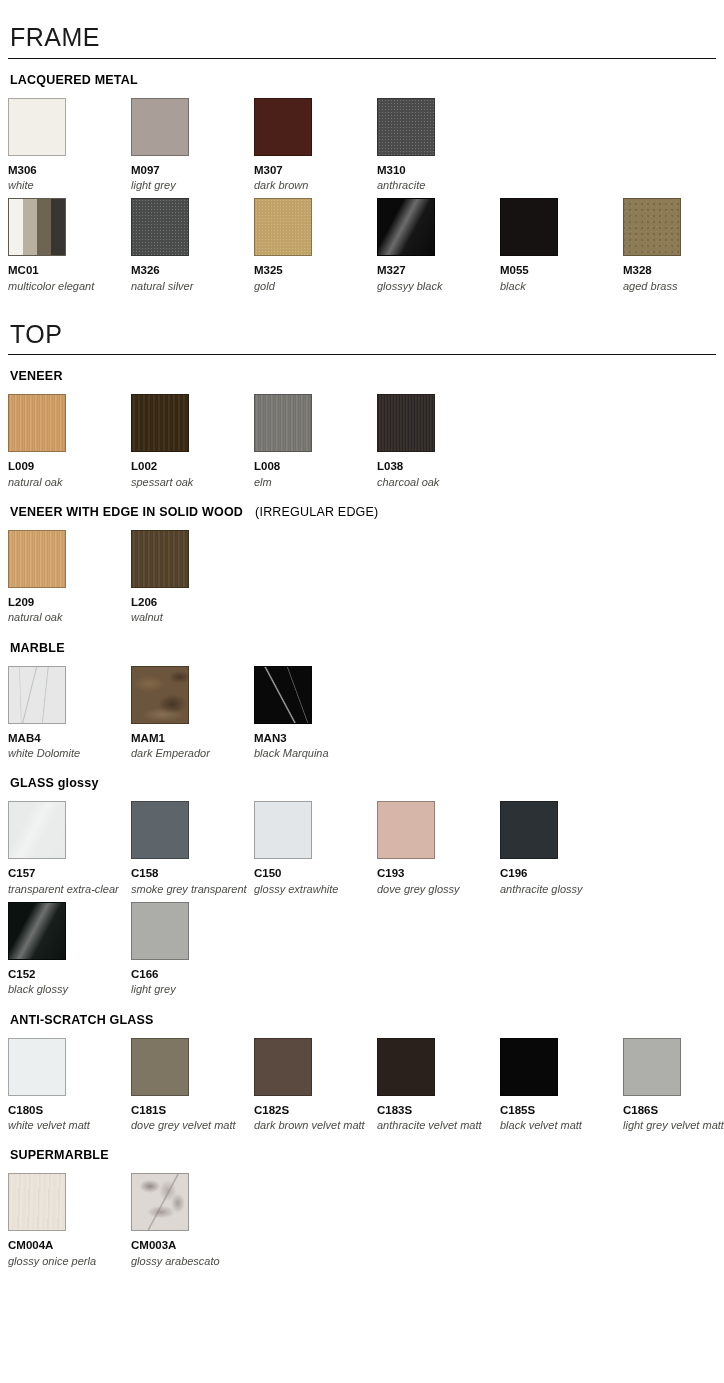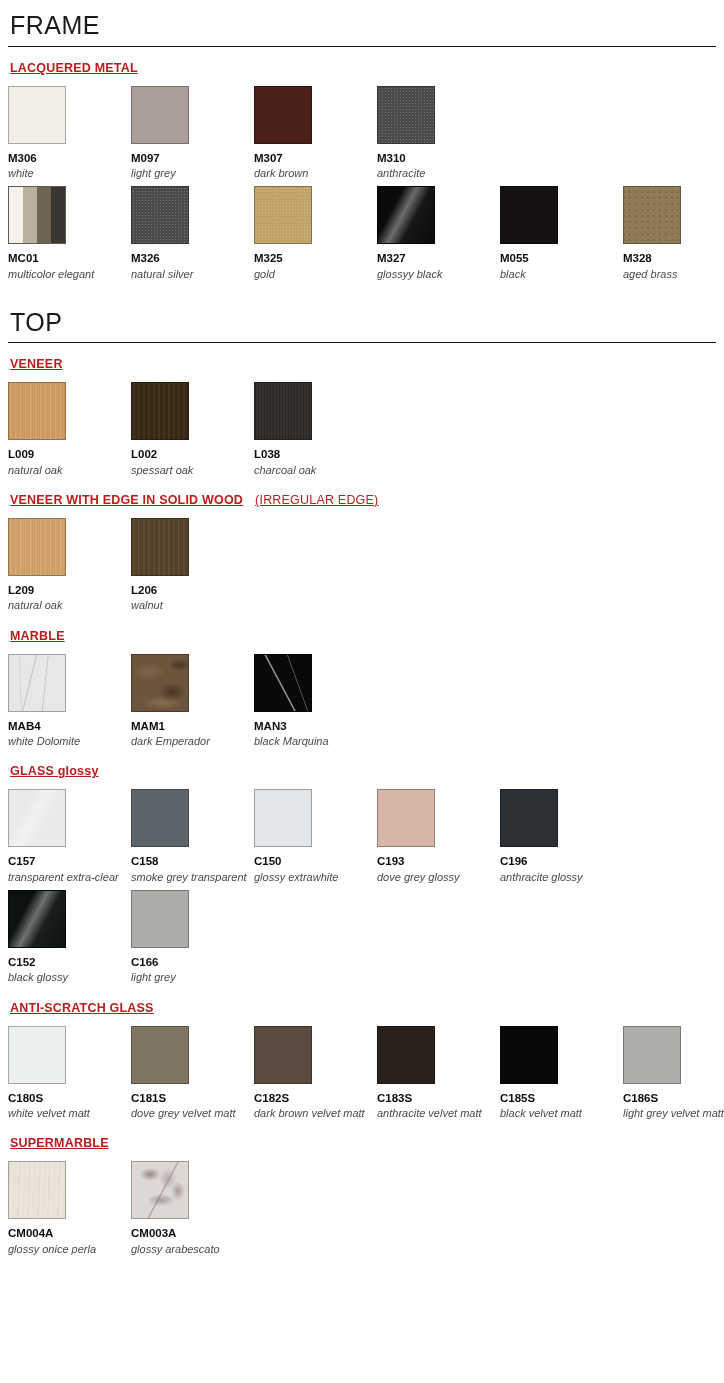--- a/index.html
+++ b/index.html
@@ -10,21 +10,21 @@
   body {
     width: 724px;
     min-height: 1383px;
     font-family: "Liberation Sans", sans-serif;
     color: #1a1a1a;
     -webkit-font-smoothing: antialiased;
   }
   .page {
     width: 724px;
     box-sizing: border-box;
-    padding: 0 8px;
+    padding: 12px 8px;
   }
 
   
   .section-title {
     font-size: 25px;
     font-weight: 300;
     letter-spacing: 0.5px;
     color: #1a1a1a;
     padding: 12px 0 6px 2px;
     line-height: 1.1;
@@ -34,24 +34,23 @@
     background: #111111;
     width: 100%;
     margin-bottom: 14px;
   }
 
   
   .group-title {
     font-size: 12.5px;
     font-weight: bold;
     letter-spacing: 0.2px;
-    color: #b91c1c;
+    color: #000000;
     margin: 0 0 10px 2px;
     line-height: 1.2;
-    text-decoration: underline;
   }
   .group-title .note {
     font-weight: normal;
     letter-spacing: 0.2px;
     margin-left: 12px;
     font-size: 12.5px;
   }
   .group {
     margin-bottom: 16px;
   }
@@ -300,20 +299,25 @@
             <div class="swatch tex-grain" style="background: rgb(214, 163, 104);"></div>
             <div class="code">L009</div>
             <div class="desc">natural oak</div>
           </div>
           <div class="cell wide">
             <div class="swatch tex-grain" style="background: rgb(58, 42, 21);"></div>
             <div class="code">L002</div>
             <div class="desc">spessart oak</div>
           </div>
           <div class="cell wide">
+            <div class="swatch tex-grain" style="background: rgb(125, 123, 118);"></div>
+            <div class="code">L008</div>
+            <div class="desc">elm</div>
+          </div>
+          <div class="cell wide">
             <div class="swatch tex-grain-fine" style="background: rgb(51, 45, 41);"></div>
             <div class="code">L038</div>
             <div class="desc">charcoal oak</div>
           </div>
         </div>
       </div>
       <div class="group">
         <div class="group-title"><span>VENEER WITH EDGE IN SOLID WOOD</span><span class="note">(IRREGULAR EDGE)</span></div>
         <div class="row">
           <div class="cell wide">

